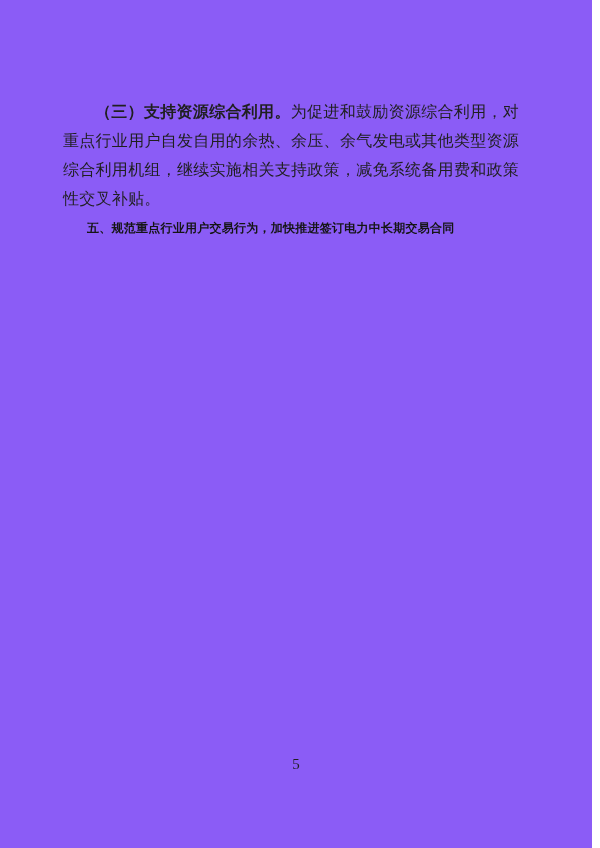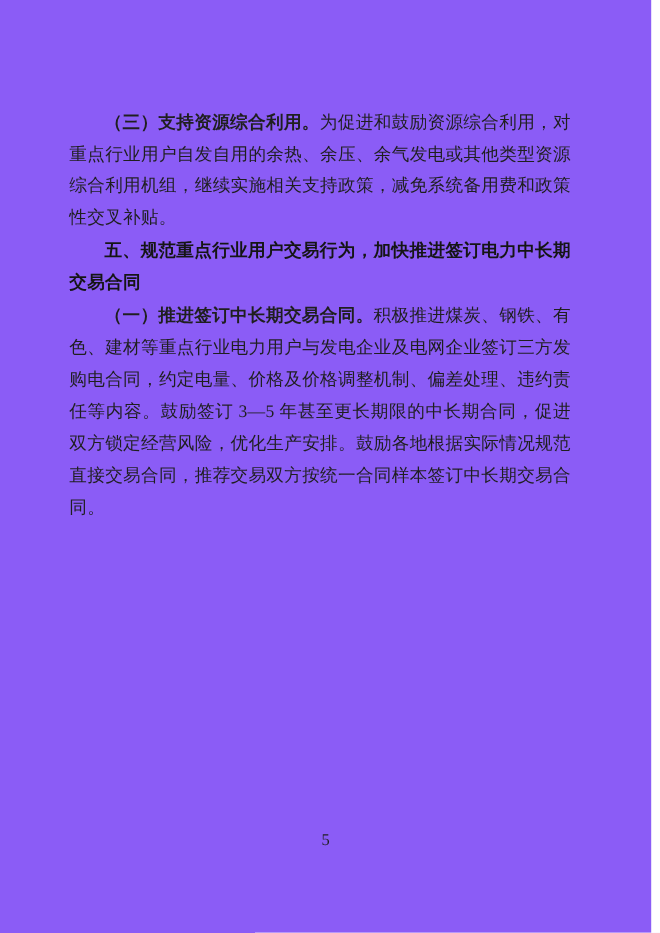--- a/index.html
+++ b/index.html
@@ -30,21 +30,21 @@
     letter-spacing: 0.25px;
     text-indent: 2em;
     text-align: justify;
     font-family: "Liberation Serif", serif;
   }
   .para .lead {
     font-weight: bold;
   }
   .heading {
     margin: 1px 0 1px 0;
-    font-size: 16px;
+    font-size: 12px;
     line-height: 29px;
     letter-spacing: 0.25px;
     text-indent: 2em;
     text-align: justify;
     font-weight: bold;
     font-family: "Liberation Sans", sans-serif;
     color: #151515;
   }
   .page-number {
     position: absolute;
@@ -62,19 +62,18 @@
 <body>
 
 <div class="page">
   <div class="content">
 
     <p class="para"><span class="lead">（三）支持资源综合利用。</span><span class="body-text">为促进和鼓励资源综合利用，对重点行业用户自发自用的余热、余压、余气发电或其他类型资源综合利用机组，继续实施相关支持政策，减免系统备用费和政策性交叉补贴。</span></p>
 
 
     <h2 class="heading">五、规范重点行业用户交易行为，加快推进签订电力中长期交易合同</h2>
 
-    <p class="para"><span class="lead">（一）推进签订中长期交易合同。</span><span class="body-text">积极推进煤炭、钢铁、有色、建材等重点行业电力用户与发电企业及电网企业签订三方发购电合同，约定电量、价格及价格调整机制、偏差处理、违约责任等内容。鼓励签订 3—5 年甚至更长期限的中长期合同，促进双方锁定经营风险，优化生产安排。鼓励各地根据实际情况规范直接交易合同，推荐交易双方按统一合同样本签订中长期交易合同。</span></p>
 
 
   </div>
 
   <div class="page-number">5</div>
 </div>
 
 </body></html>

